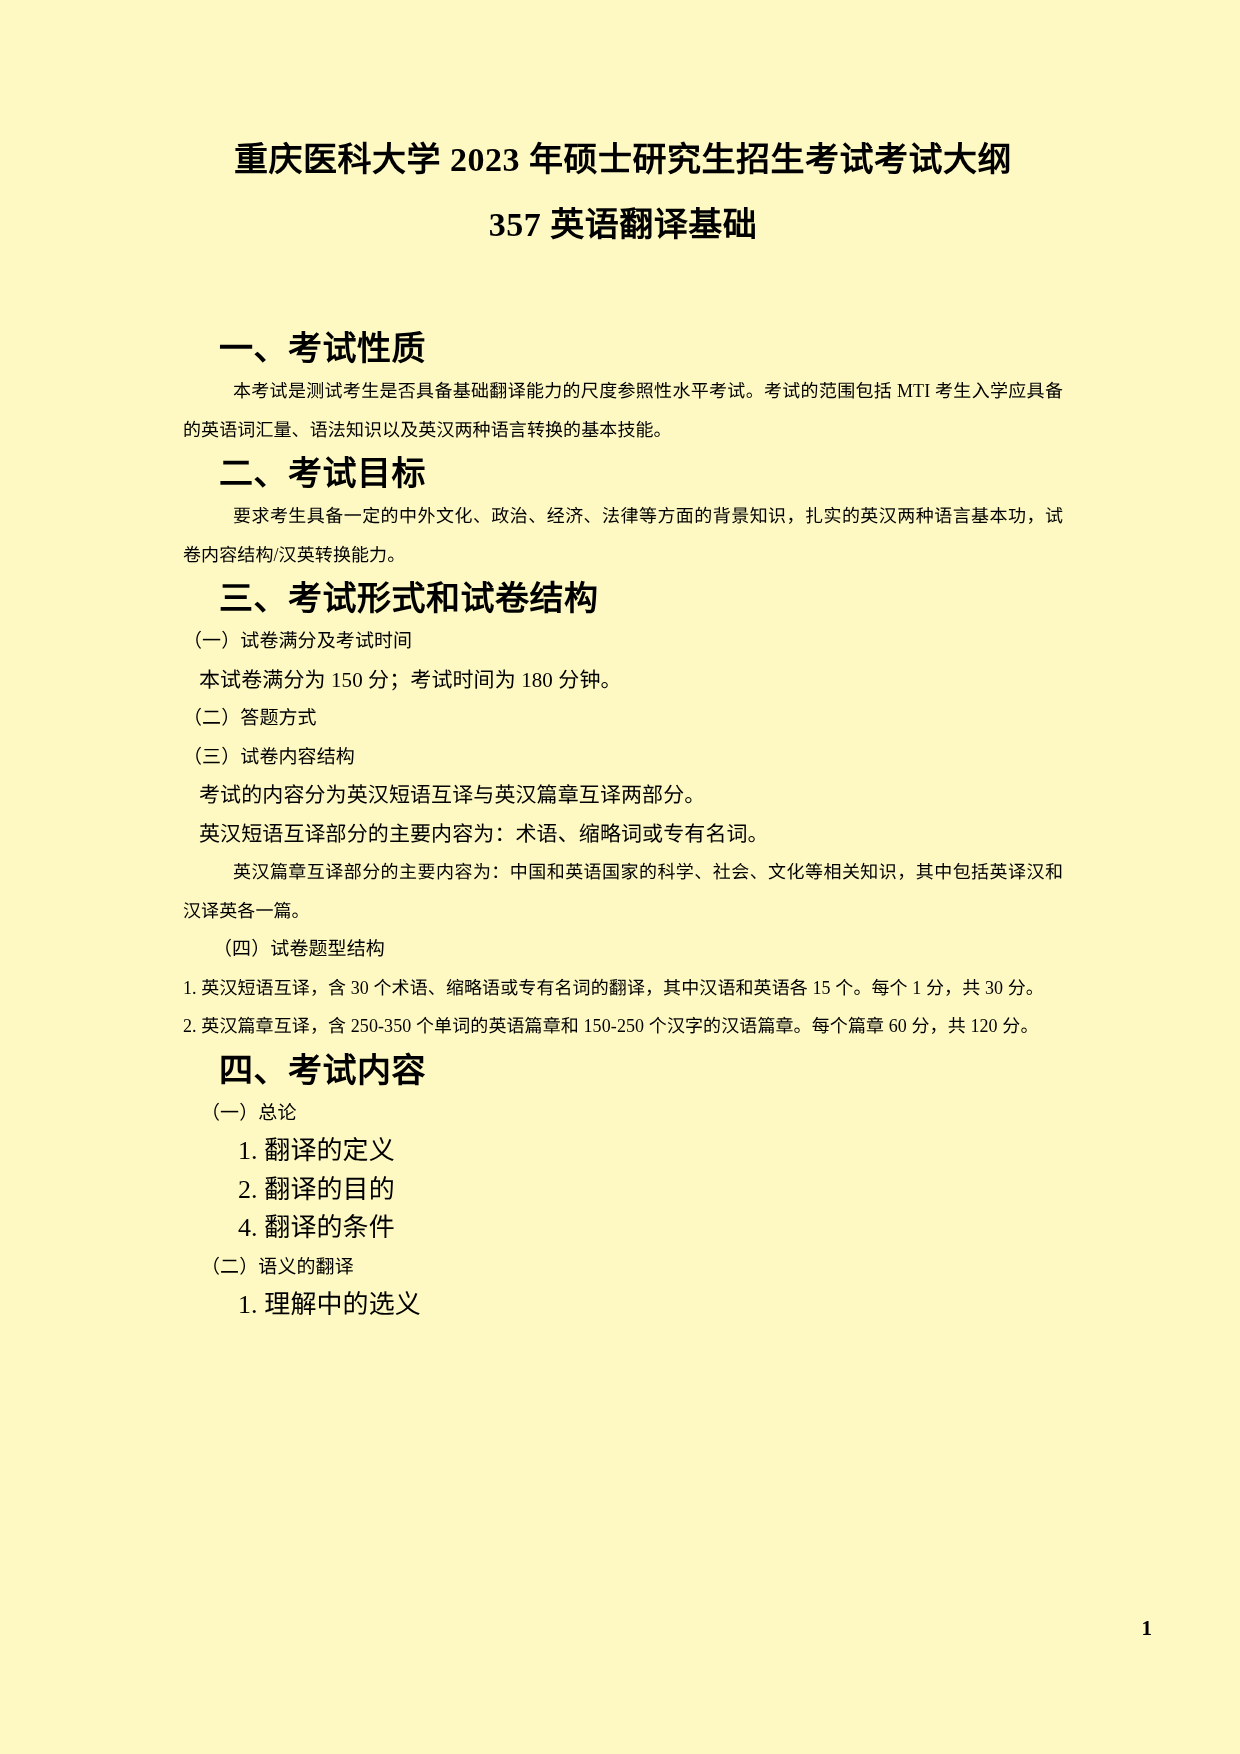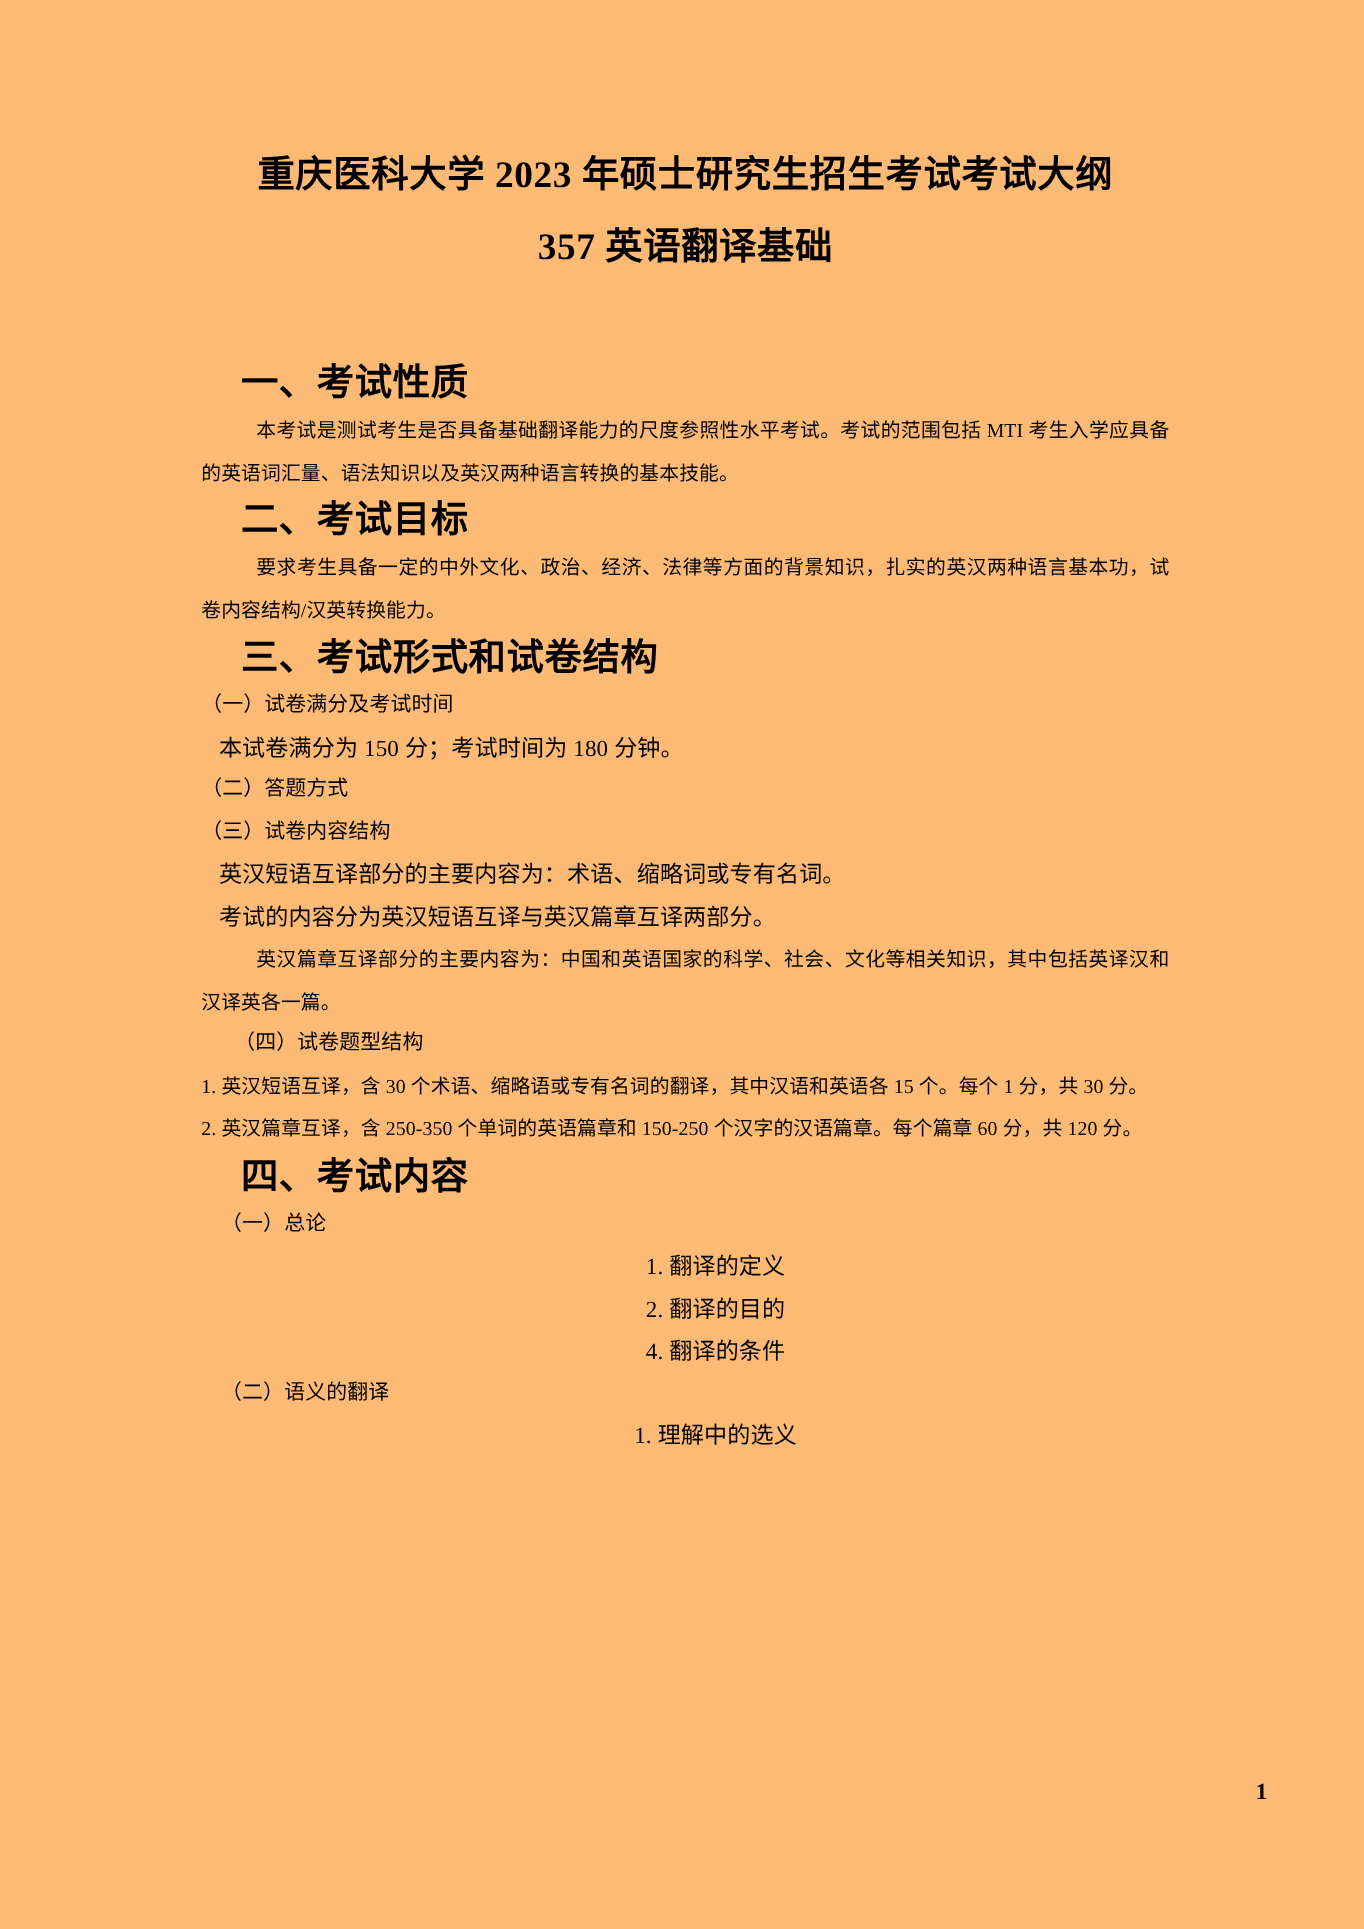--- a/index.html
+++ b/index.html
@@ -7,21 +7,21 @@
     margin: 0;
     padding: 0;
     background: #ffffff;
   }
 
   .page {
     position: relative;
     width: 1240px;
     height: 1754px;
     margin: 0 auto;
-    background: #fdba74;
+    background: #fef9c3;
     color: #000000;
     font-family: "Liberation Serif", "DejaVu Serif", serif;
     box-sizing: border-box;
     overflow: hidden;
   }
 
   .content {
     position: absolute;
     left: 183px;
     top: 0;
@@ -96,27 +96,26 @@
     font-size: 21px;
     line-height: 38.5px;
     margin: 0;
     padding: 0;
     text-indent: 16px;
     letter-spacing: 0.1px;
   }
 
   
   .numitem {
-    font-size: 21px;
+    font-size: 26px;
     line-height: 38.5px;
     margin: 0;
     padding: 0;
     text-indent: 55px;
     letter-spacing: 0.1px;
-    text-align: center;
   }
 
   
   .page-number {
     position: absolute;
     right: 88px;
     top: 1618px;
     font-size: 21px;
     font-weight: bold;
     font-family: "Liberation Serif", "DejaVu Serif", serif;
@@ -148,23 +147,23 @@
 
     <div class="subhead">（一）试卷满分及考试时间</div>
 
     <div class="line">本试卷满分为 150 分；考试时间为 180 分钟。</div>
 
     <div class="subhead">（二）答题方式</div>
 
 
     <div class="subhead">（三）试卷内容结构</div>
 
+    <div class="line">考试的内容分为英汉短语互译与英汉篇章互译两部分。</div>
+
     <div class="line">英汉短语互译部分的主要内容为：术语、缩略词或专有名词。</div>
-
-    <div class="line">考试的内容分为英汉短语互译与英汉篇章互译两部分。</div>
 
     <p class="para">英汉篇章互译部分的主要内容为：中国和英语国家的科学、社会、文化等相关知识，其中包括英译汉和汉译英各一篇。</p>
 
     <div class="subhead ind-more">（四）试卷题型结构</div>
 
     <p class="para flush">1. 英汉短语互译，含 30 个术语、缩略语或专有名词的翻译，其中汉语和英语各 15 个。每个 1 分，共 30 分。</p>
 
     <p class="para flush">2. 英汉篇章互译，含 250-350 个单词的英语篇章和 150-250 个汉字的汉语篇章。每个篇章 60 分，共 120 分。</p>
 
     <div class="sec-heading">四、考试内容</div>

